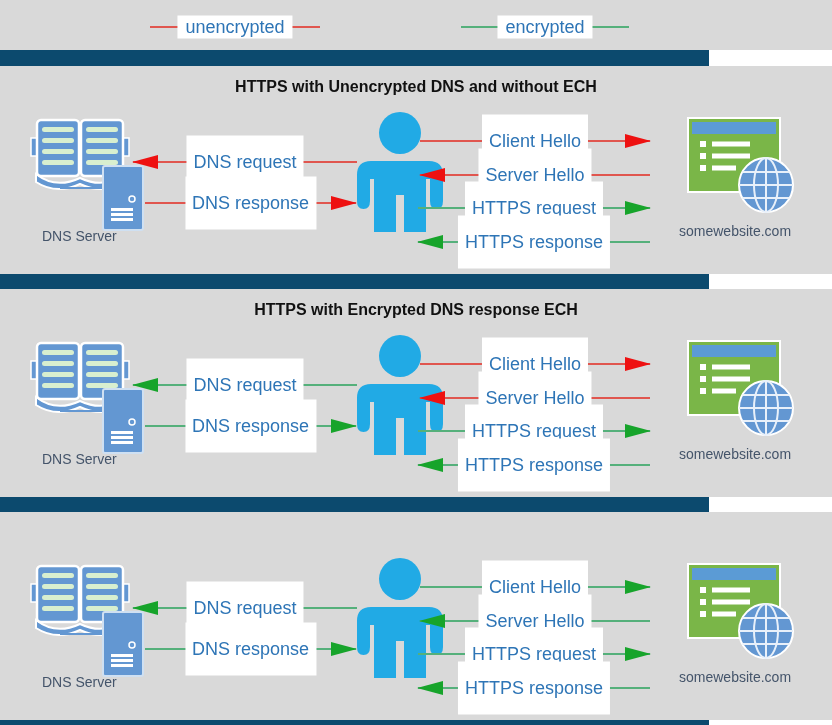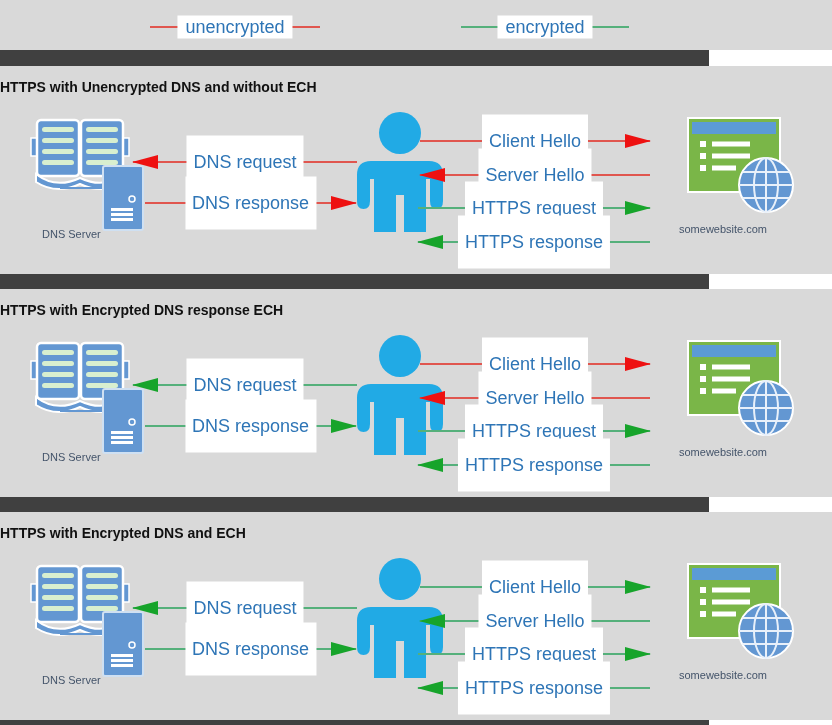--- a/index.html
+++ b/index.html
@@ -1,36 +1,36 @@
 <!DOCTYPE html>
 <html><head>
 <meta charset="utf-8">
 <style>
   html,body{margin:0;padding:0;background:#ffffff;}
   body{width:832px;height:725px;font-family:"Liberation Sans","DejaVu Sans",sans-serif;overflow:hidden;}
-  .stage{position:relative;width:709px;height:725px;background:#404040;}
+  .stage{position:relative;width:709px;height:725px;background:#0c4a6e;}
 
   
   .legend{position:relative;width:832px;height:50px;background:#d9d9d9;margin-bottom:16px;}
   .legend-item{position:absolute;top:27px;height:0;}
   .legend-item .line{position:absolute;left:0;right:0;top:-1px;height:2px;}
   .legend-item .label{position:absolute;left:50%;top:0;transform:translate(-50%,-50%);
     background:#ffffff;color:#2e75b6;font-size:18px;padding:1px 8px;white-space:nowrap;}
   .legend-item[data-color="red"] .line{background:#e0564f;}
   .legend-item[data-color="green"] .line{background:#55b07b;}
   .li-0{left:150px;width:170px;}
   .li-1{left:461px;width:168px;}
 
   
   .panel{position:relative;width:832px;height:208px;background:#d9d9d9;margin-bottom:15px;}
   .panel:last-child{margin-bottom:0;}
-  .panel-title{position:absolute;top:8px;left:0;width:100%;
-    font-size:14px;font-weight:bold;color:#111111;line-height:26px;}
-
-  .caption{position:absolute;font-size:11px;color:#44546a;white-space:nowrap;}
+  .panel-title{position:absolute;top:8px;left:0;width:100%;text-align:center;
+    font-size:16px;font-weight:bold;color:#111111;line-height:26px;}
+
+  .caption{position:absolute;font-size:14px;color:#44546a;white-space:nowrap;}
   .cap-dns{left:42px;top:162px;}
   .cap-web{left:679px;top:157px;}
 
   
   .arrow{position:absolute;height:0;}
   .arrow .line{position:absolute;left:0;right:0;top:-1px;height:2px;}
   .arrow .head{position:absolute;width:0;height:0;top:-7px;
     border-top:7px solid transparent;border-bottom:7px solid transparent;}
   .arrow[data-dir="right"] .head{right:-1px;}
   .arrow[data-dir="left"]  .head{left:-1px;}
@@ -246,21 +246,20 @@
       <span class="label">HTTPS request</span>
     </div>
     <div class="arrow a-hres" data-color="green" data-dir="left">
       <div class="line"></div>
         <div class="head"></div>
       <span class="label">HTTPS response</span>
     </div>
   </div>
 
   <div class="panel">
-    <div class="panel-title">HTTPS with Encrypted DNS and ECH</div>
 
     <svg class="icon ic-book" width="100" height="85" viewBox="0 0 100 85">
       <path d="M6 58 C 20 69, 35 69, 50 62 C 65 69, 80 69, 94 58 L 94 66 C 80 75, 65 75, 50 68 C 35 75, 20 75, 6 66 Z" fill="#6397d2" stroke="#ffffff" stroke-width="2"></path>
       <rect x="1" y="22" width="7" height="18" fill="#6397d2" stroke="#ffffff" stroke-width="1.5"></rect>
       <rect x="92" y="22" width="7" height="18" fill="#6397d2" stroke="#ffffff" stroke-width="1.5"></rect>
       <rect x="7" y="4" width="42" height="56" rx="4" fill="#6397d2" stroke="#ffffff" stroke-width="2.5"></rect>
       <rect x="51" y="4" width="42" height="56" rx="4" fill="#6397d2" stroke="#ffffff" stroke-width="2.5"></rect>
       <g fill="#d8efcf">
         <rect x="12" y="11" width="32" height="5" rx="2.5"></rect>
           <rect x="12" y="22" width="32" height="5" rx="2.5"></rect>

